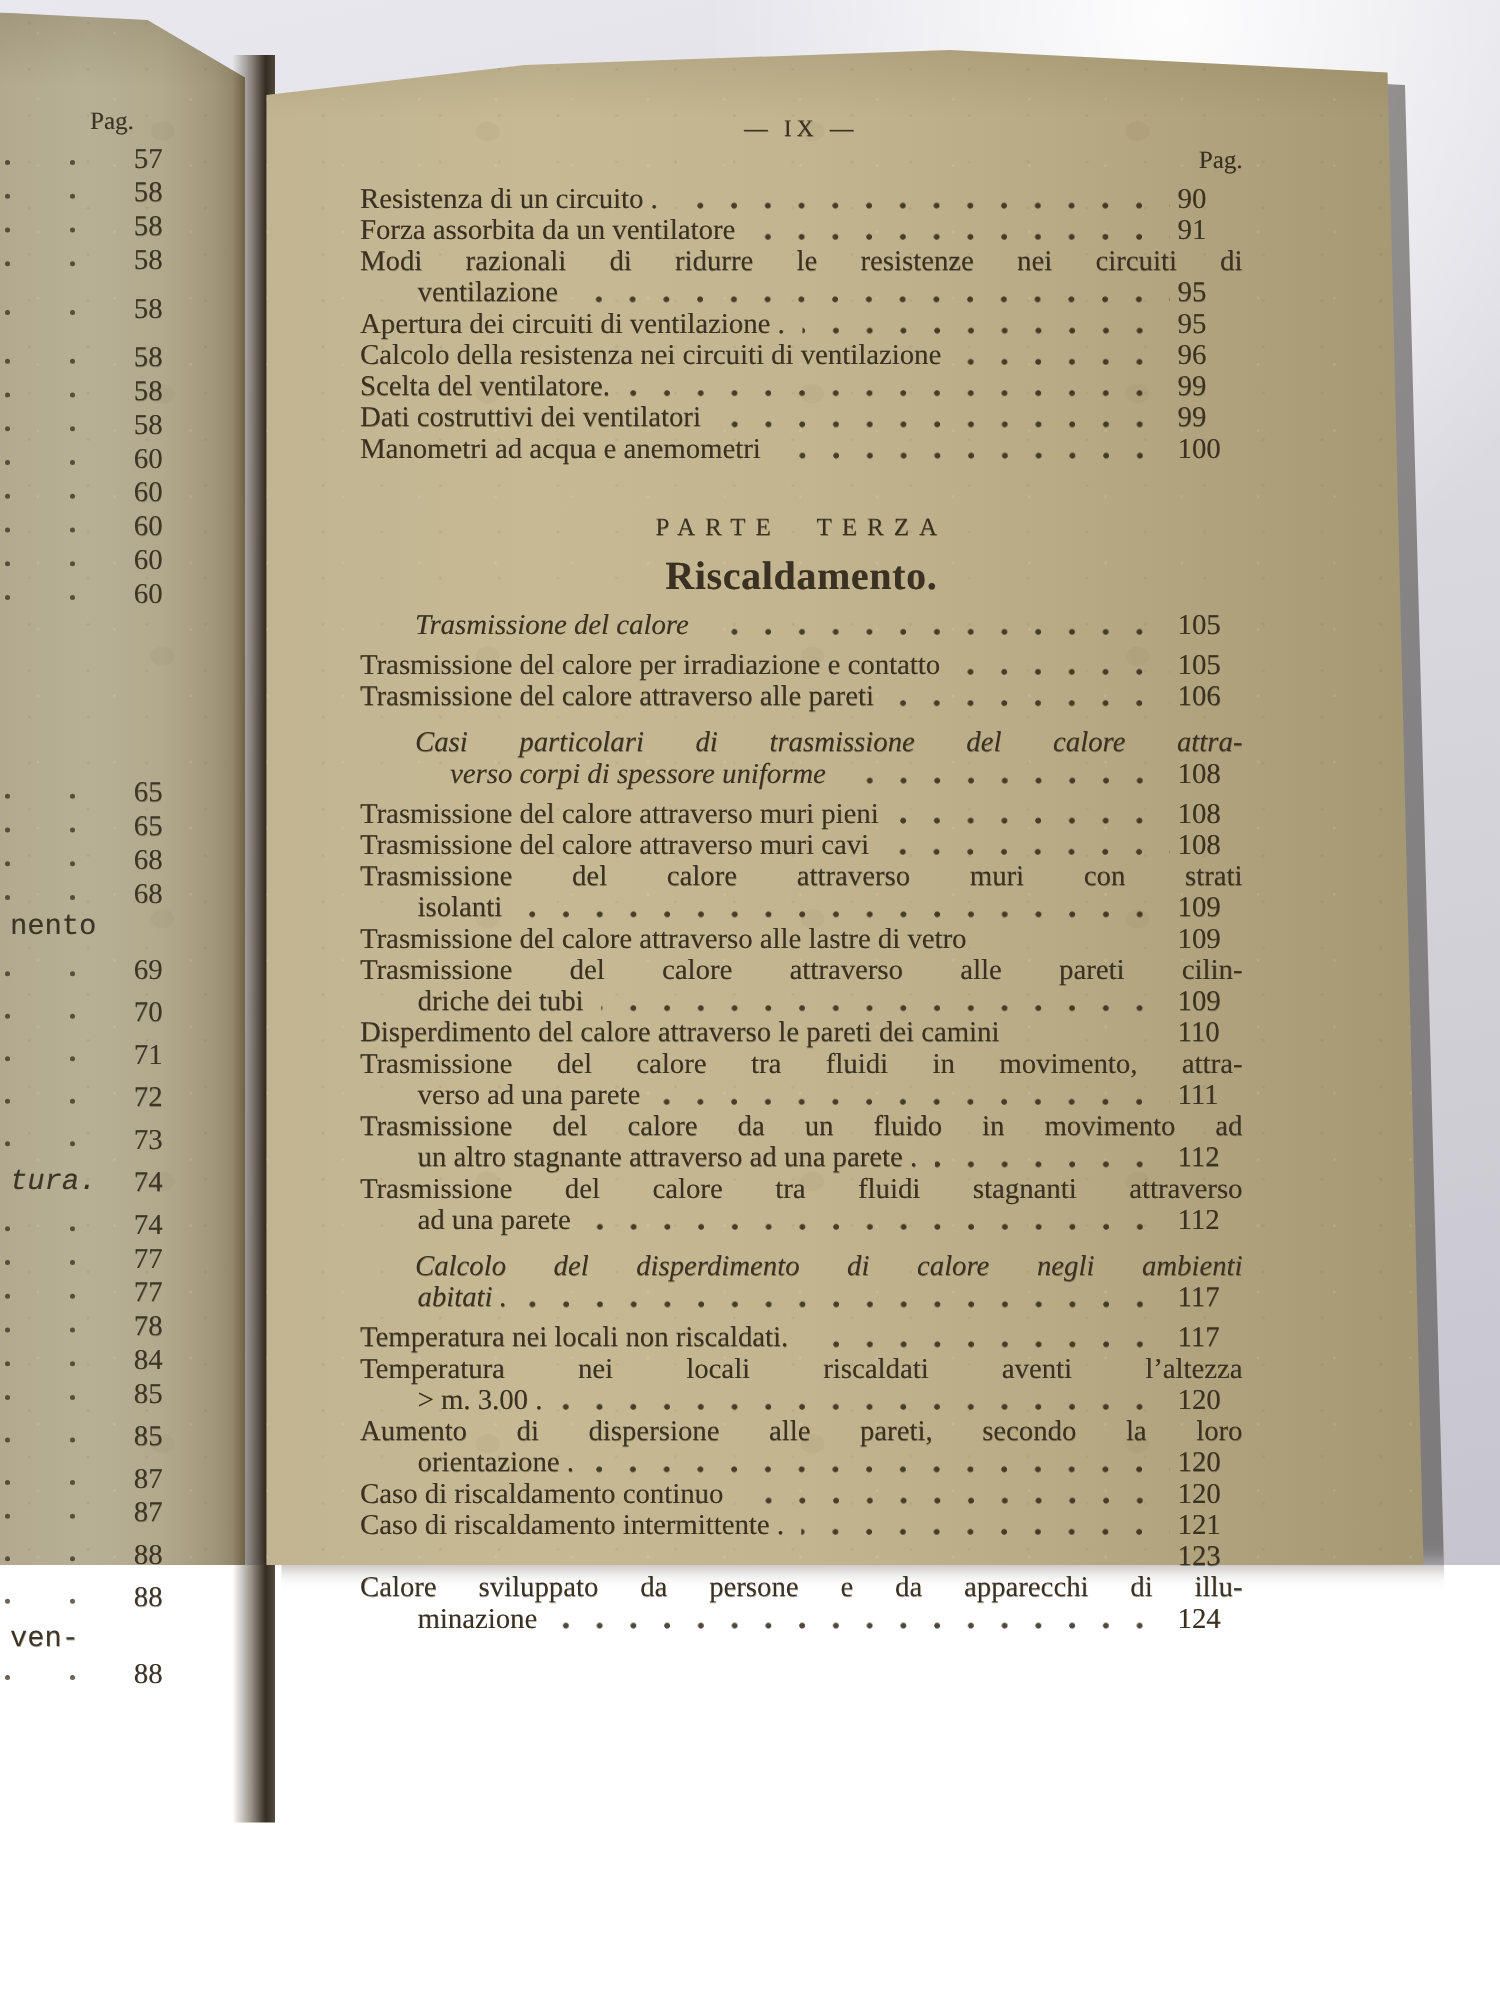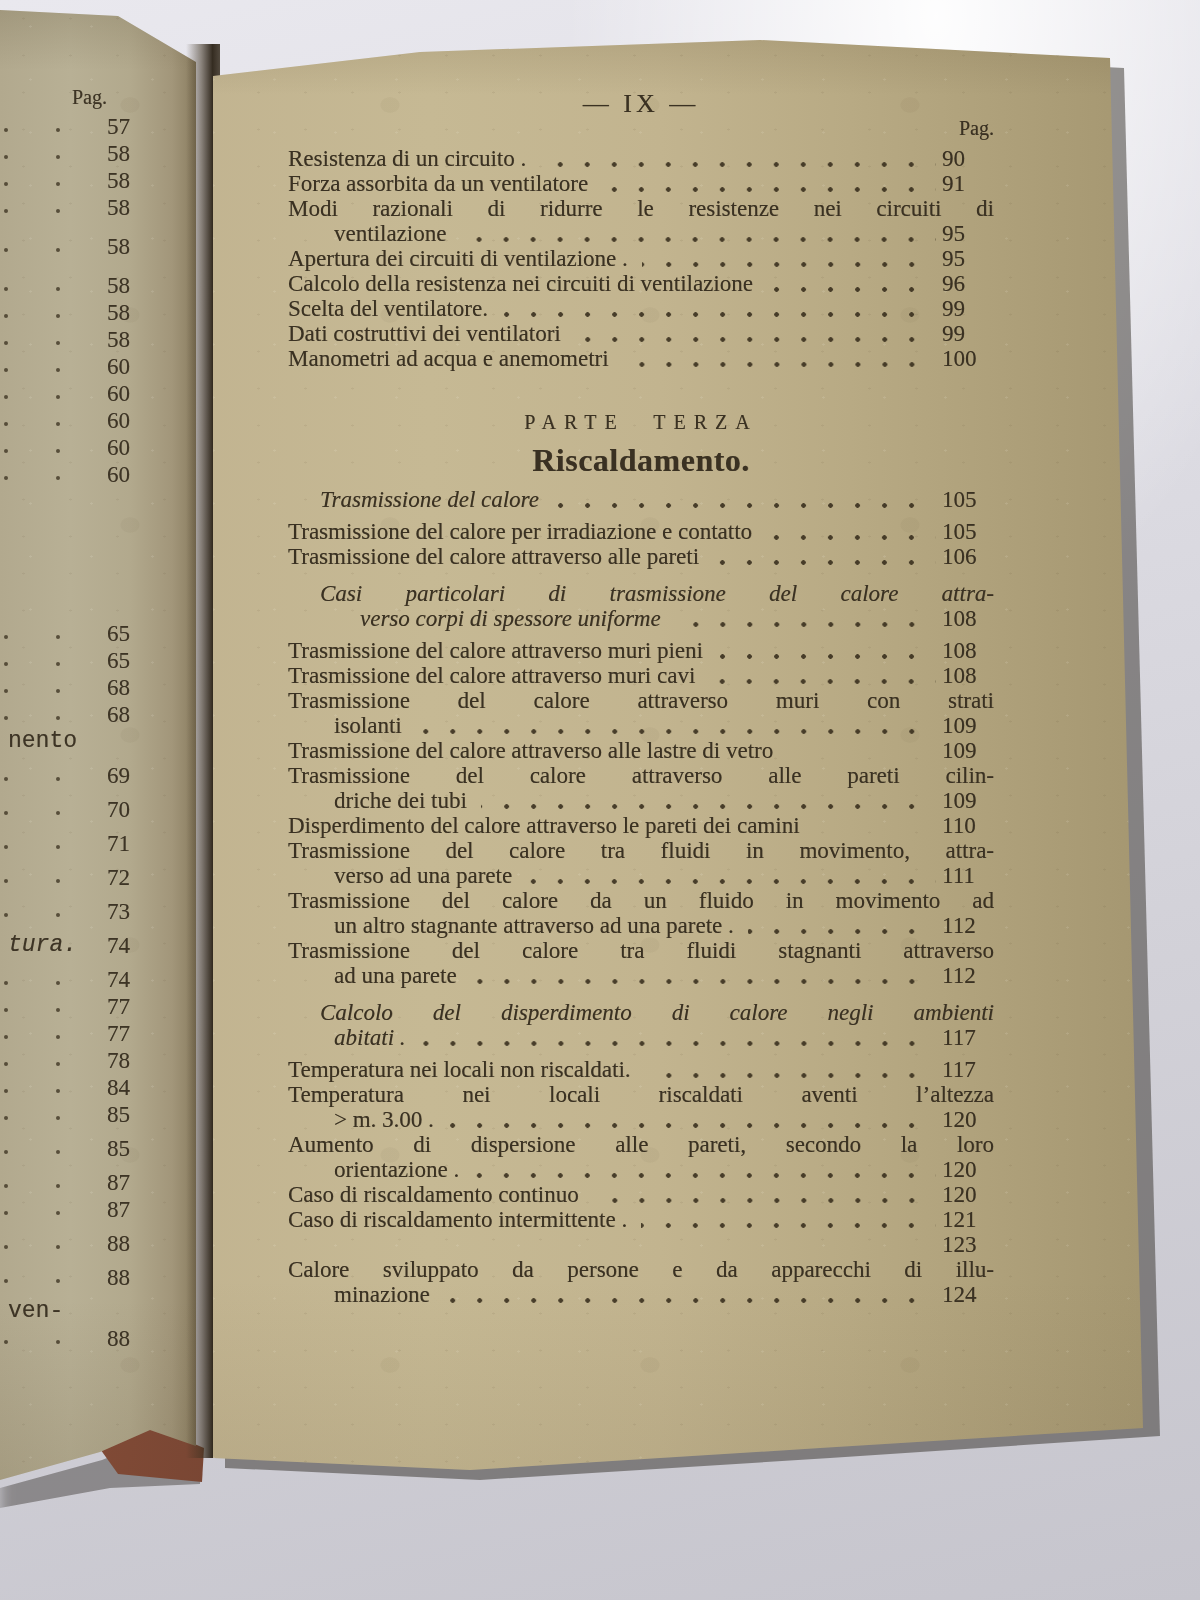--- a/index.html
+++ b/index.html
@@ -1,21 +1,21 @@
 <!DOCTYPE html>
 <html><head>
 <meta charset="utf-8">
 <style>
   html,body{margin:0;padding:0;}
   body{
     width:1200px;height:1600px;overflow:hidden;
     font-family:"Liberation Serif","DejaVu Serif",serif;
   }
   .scene{
-    position:relative;width:1200px;height:1600px;
+    position:relative;width:1200px;height:1252px;
     background:
       radial-gradient(ellipse at 78% 1%, rgba(255,255,255,.95) 0%, rgba(255,255,255,0) 28%),
       linear-gradient(168deg,#e9e8ee 0%,#dddce3 35%,#d2d1d8 65%,#c6c5cd 100%);
   }
   
   .shadow-main{
     position:absolute;inset:0;
     clip-path:polygon(225px 86px,430px 62px,770px 50px,1124px 68px,1160px 1436px,830px 1458px,480px 1480px,225px 1468px);
     background:rgba(52,48,42,.5);filter:blur(9px);
   }
@@ -72,27 +72,27 @@
   .d1{left:4px}.d2{left:56px}
   .lfrag{position:absolute;left:8px;top:0;font-family:Liberation Mono, monospace;}
   .lfrag.it{font-style:italic;}
 
   
   .main-text{
     position:absolute;left:288px;top:92px;width:706px;
     font-size:23px;line-height:25px;color:#3a3122;
     text-shadow:.3px .4px .5px rgba(58,49,34,.45);
   }
-  .header-ix{text-align:center;font-size:26px;letter-spacing:4px;line-height:24px;font-variant:small-caps;}
+  .header-ix{text-align:center;font-size:19px;letter-spacing:4px;line-height:24px;font-variant:small-caps;}
   .pag-right{text-align:right;font-size:20px;line-height:24px;margin-bottom:6px;}
   .tline{display:flex;align-items:baseline;min-height:25px;}
   .t{white-space:pre-wrap;}
   .tline.it .t{font-style:italic;}
   .i1 .t{margin-left:46px}
-  .ih .t{margin-left:32px}
+  .ih .t{margin-left:44px}
   .i2 .t{margin-left:72px}
   .pg{flex:none;width:52px;text-align:left;}
   .dots{
     flex:1 1 auto;align-self:center;height:5px;min-width:16px;
     margin:0 6px 0 14px;transform:translateY(6px);
     background-image:radial-gradient(circle at 2.5px 2.5px,rgba(50,40,24,.85) 2px,rgba(50,40,24,0) 2.6px);
     background-size:27px 5px;background-repeat:repeat-x;background-position:right center;
   }
   .no-dots .dots{background:none;}
   .full .t{flex:1;}

